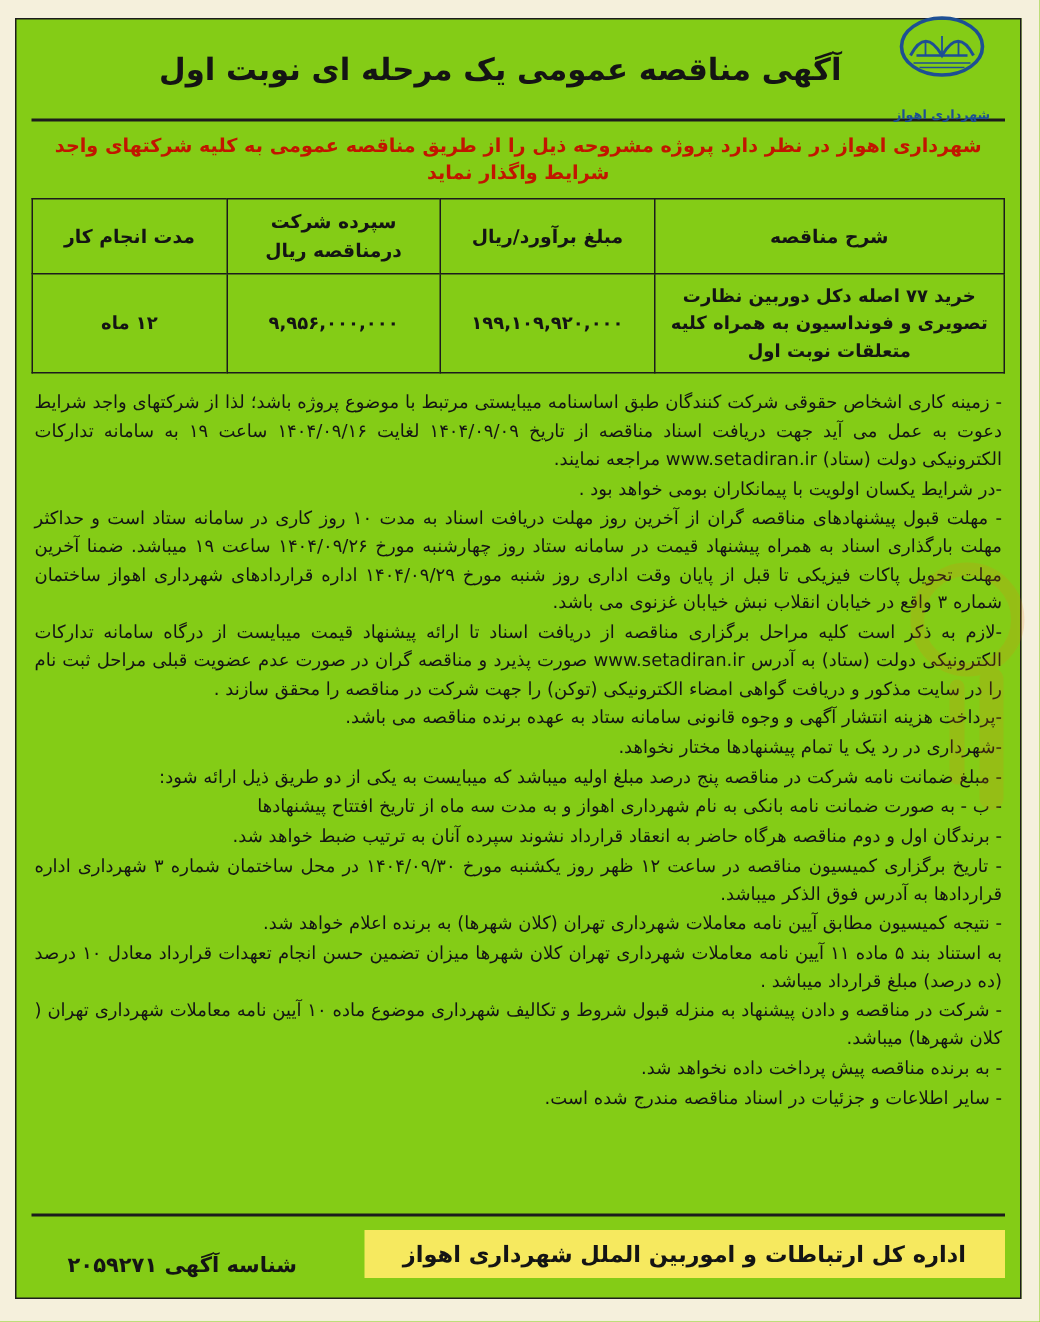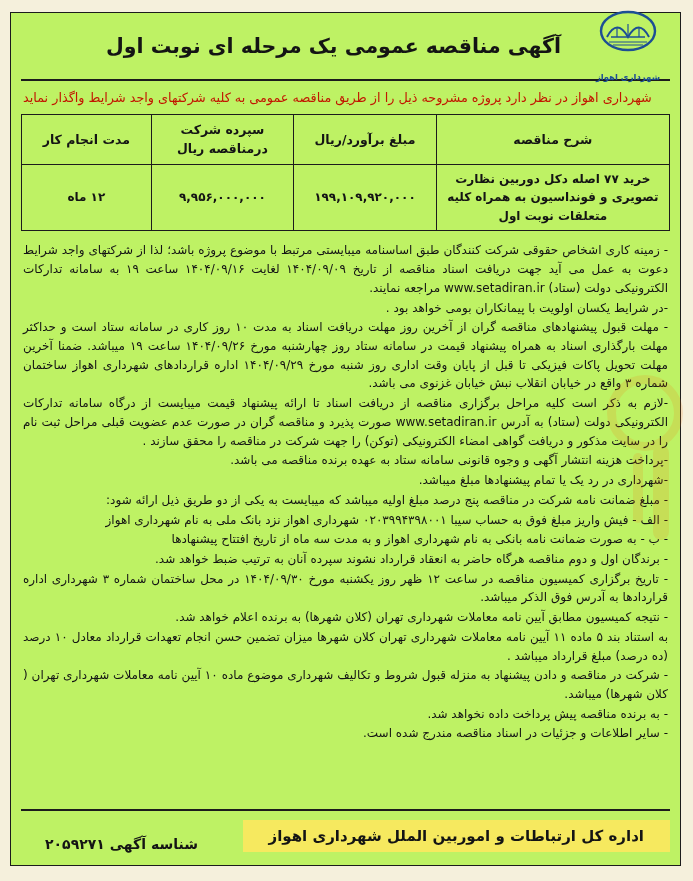--- a/index.html
+++ b/index.html
@@ -9,21 +9,21 @@
     font-family: "DejaVu Sans", sans-serif;
     position: relative;
     overflow: hidden;
     color: #141414;
   }
   .frame {
     position: absolute;
     left: 10px; top: 12px;
     width: 671px; height: 854px;
     border: 1.6px solid #1c1c1c;
-    background: #bef264;
+    background: #84cc16;
     padding: 0 10px;
     box-sizing: border-box;
     direction: rtl;
   }
   
   .header {
     display: flex;
     flex-direction: row-reverse;
     align-items: center;
     height: 66px;
@@ -39,23 +39,23 @@
     flex: 1;
     text-align: center;
     font-size: 20.5px;
     font-weight: bold;
     letter-spacing: 0;
     padding-left: 60px;
   }
   
   .subtitle {
     color: #c21500;
-    font-weight: normal;
+    font-weight: bold;
     font-size: 12.8px;
-    text-align: left;
+    text-align: center;
     padding: 8px 2px 7px 2px;
     line-height: 1.4;
   }
   
   table.tender {
     width: 100%;
     border-collapse: collapse;
     direction: rtl;
     font-size: 12px;
     font-weight: bold;
@@ -182,23 +182,22 @@
       </tr>
     </tbody>
   </table>
 
   <div class="body-text">
     <p>- زمینه کاری اشخاص حقوقی شرکت کنندگان طبق اساسنامه میبایستی مرتبط با موضوع پروژه باشد؛ لذا از شرکتهای واجد شرایط دعوت به عمل می آید جهت دریافت اسناد مناقصه از تاریخ ۱۴۰۴/۰۹/۰۹ لغایت ۱۴۰۴/۰۹/۱۶ ساعت ۱۹ به سامانه تدارکات الکترونیکی دولت (ستاد) www.setadiran.ir مراجعه نمایند.</p>
     <p>-در شرایط یکسان اولویت با پیمانکاران بومی خواهد بود .</p>
     <p>- مهلت قبول پیشنهادهای مناقصه گران از آخرین روز مهلت دریافت اسناد به مدت ۱۰ روز کاری در سامانه ستاد است و حداکثر مهلت بارگذاری اسناد به همراه پیشنهاد قیمت در سامانه ستاد روز چهارشنبه مورخ ۱۴۰۴/۰۹/۲۶ ساعت ۱۹ میباشد. ضمنا آخرین مهلت تحویل پاکات فیزیکی تا قبل از پایان وقت اداری روز شنبه مورخ ۱۴۰۴/۰۹/۲۹ اداره قراردادهای شهرداری اهواز ساختمان شماره ۳ واقع در خیابان انقلاب نبش خیابان غزنوی می باشد.</p>
     <p>-لازم به ذکر است کلیه مراحل برگزاری مناقصه از دریافت اسناد تا ارائه پیشنهاد قیمت میبایست از درگاه سامانه تدارکات الکترونیکی دولت (ستاد) به آدرس www.setadiran.ir صورت پذیرد و مناقصه گران در صورت عدم عضویت قبلی مراحل ثبت نام را در سایت مذکور و دریافت گواهی امضاء الکترونیکی (توکن) را جهت شرکت در مناقصه را محقق سازند .</p>
     <p>-پرداخت هزینه انتشار آگهی و وجوه قانونی سامانه ستاد به عهده برنده مناقصه می باشد.</p>
-    <p>-شهرداری در رد یک یا تمام پیشنهادها مبلغ میباشد.</p>
+    <p>-شهرداری در رد یک یا تمام پیشنهادها مختار نخواهد.</p>
     <p>- مبلغ ضمانت نامه شرکت در مناقصه پنج درصد مبلغ اولیه میباشد که میبایست به یکی از دو طریق ذیل ارائه شود:</p>
-    <p>- الف - فیش واریز مبلغ فوق به حساب سیبا ۰۲۰۳۹۹۴۳۹۸۰۰۱ شهرداری اهواز نزد بانک ملی به نام شهرداری اهواز</p>
     <p>- ب - به صورت ضمانت نامه بانکی به نام شهرداری اهواز و به مدت سه ماه از تاریخ افتتاح پیشنهادها</p>
     <p>- برندگان اول و دوم مناقصه هرگاه حاضر به انعقاد قرارداد نشوند سپرده آنان به ترتیب ضبط خواهد شد.</p>
     <p>- تاریخ برگزاری کمیسیون مناقصه در ساعت ۱۲ ظهر روز یکشنبه مورخ ۱۴۰۴/۰۹/۳۰ در محل ساختمان شماره ۳ شهرداری اداره قراردادها به آدرس فوق الذکر میباشد.</p>
     <p>- نتیجه کمیسیون مطابق آیین نامه معاملات شهرداری تهران (کلان شهرها) به برنده اعلام خواهد شد.</p>
     <p>به استناد بند ۵ ماده ۱۱ آیین نامه معاملات شهرداری تهران کلان شهرها میزان تضمین حسن انجام تعهدات قرارداد معادل ۱۰ درصد (ده درصد) مبلغ قرارداد میباشد .</p>
     <p>- شرکت در مناقصه و دادن پیشنهاد به منزله قبول شروط و تکالیف شهرداری موضوع ماده ۱۰ آیین نامه معاملات شهرداری تهران ( کلان شهرها) میباشد.</p>
     <p>- به برنده مناقصه پیش پرداخت داده نخواهد شد.</p>
     <p>- سایر اطلاعات و جزئیات در اسناد مناقصه مندرج شده است.</p>
   </div>
 

